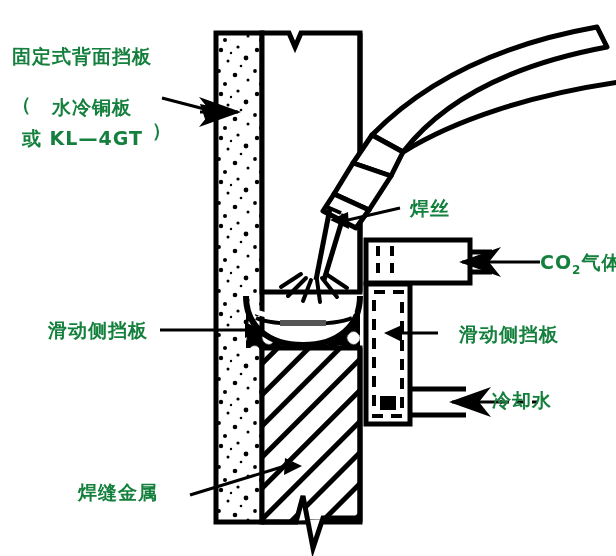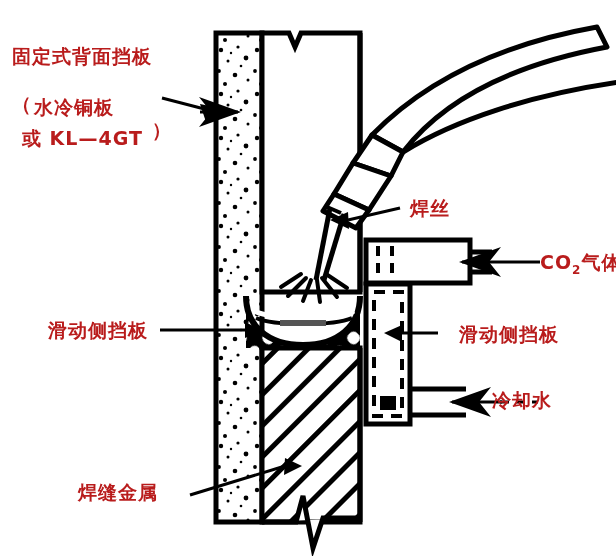--- a/index.html
+++ b/index.html
@@ -1,20 +1,20 @@
 <!DOCTYPE html>
 <html><head>
 <meta charset="utf-8">
 <style>
   html,body{margin:0;padding:0;background:#ffffff;}
   body{width:616px;height:556px;overflow:hidden;
        font-family:"Liberation Sans","DejaVu Sans",sans-serif;}
   #stage{position:relative;width:616px;height:556px;background:#fff;}
   svg#diagram{position:absolute;left:0;top:0;width:616px;height:556px;display:block;}
-  .lbl{position:absolute;color:#b91c1c;font-weight:bold;white-space:nowrap;
+  .lbl{position:absolute;color:#15803d;font-weight:bold;white-space:nowrap;
        font-family:"DejaVu Sans","Liberation Sans",sans-serif;letter-spacing:1px;}
   .lbl-cn{font-size:19px;}
   .sub{font-size:12px;vertical-align:sub;}
 </style>
 </head>
 <body>
 
 <div id="stage">
 
   <svg id="diagram" viewBox="0 0 616 556">
@@ -144,21 +144,21 @@
       <path d="M348,212 L330,220 L349,229 Z" fill="#000" stroke="none"></path>
 
       <line x1="438" y1="333" x2="402" y2="333" stroke-width="3"></line>
       <path d="M402,325 L384,333 L402,342 Z" fill="#000" stroke="none"></path>
     </g>
   </svg>
 
   <div class="lbl lbl-cn" style="left:12px;top:44px;">固定式背面挡板</div>
 
   <div class="lbl lbl-cn" style="left:12px;top:92px;">（</div>
-  <div class="lbl lbl-cn" style="left:34px;top:95px;">水冷铜板</div>
+  <div class="lbl lbl-cn" style="left:52px;top:95px;">水冷铜板</div>
   <div class="lbl lbl-cn" style="left:22px;top:126px;">或 KL—4GT</div>
   <div class="lbl lbl-cn" style="left:152px;top:118px;">）</div>
 
   <div class="lbl lbl-cn" style="left:48px;top:318px;">滑动侧挡板</div>
 
   <div class="lbl lbl-cn" style="left:78px;top:480px;">焊缝金属</div>
 
   <div class="lbl lbl-cn" style="left:410px;top:196px;text-align:right;">焊丝</div>
 
   <div class="lbl lbl-cn" style="left:540px;top:250px;">

